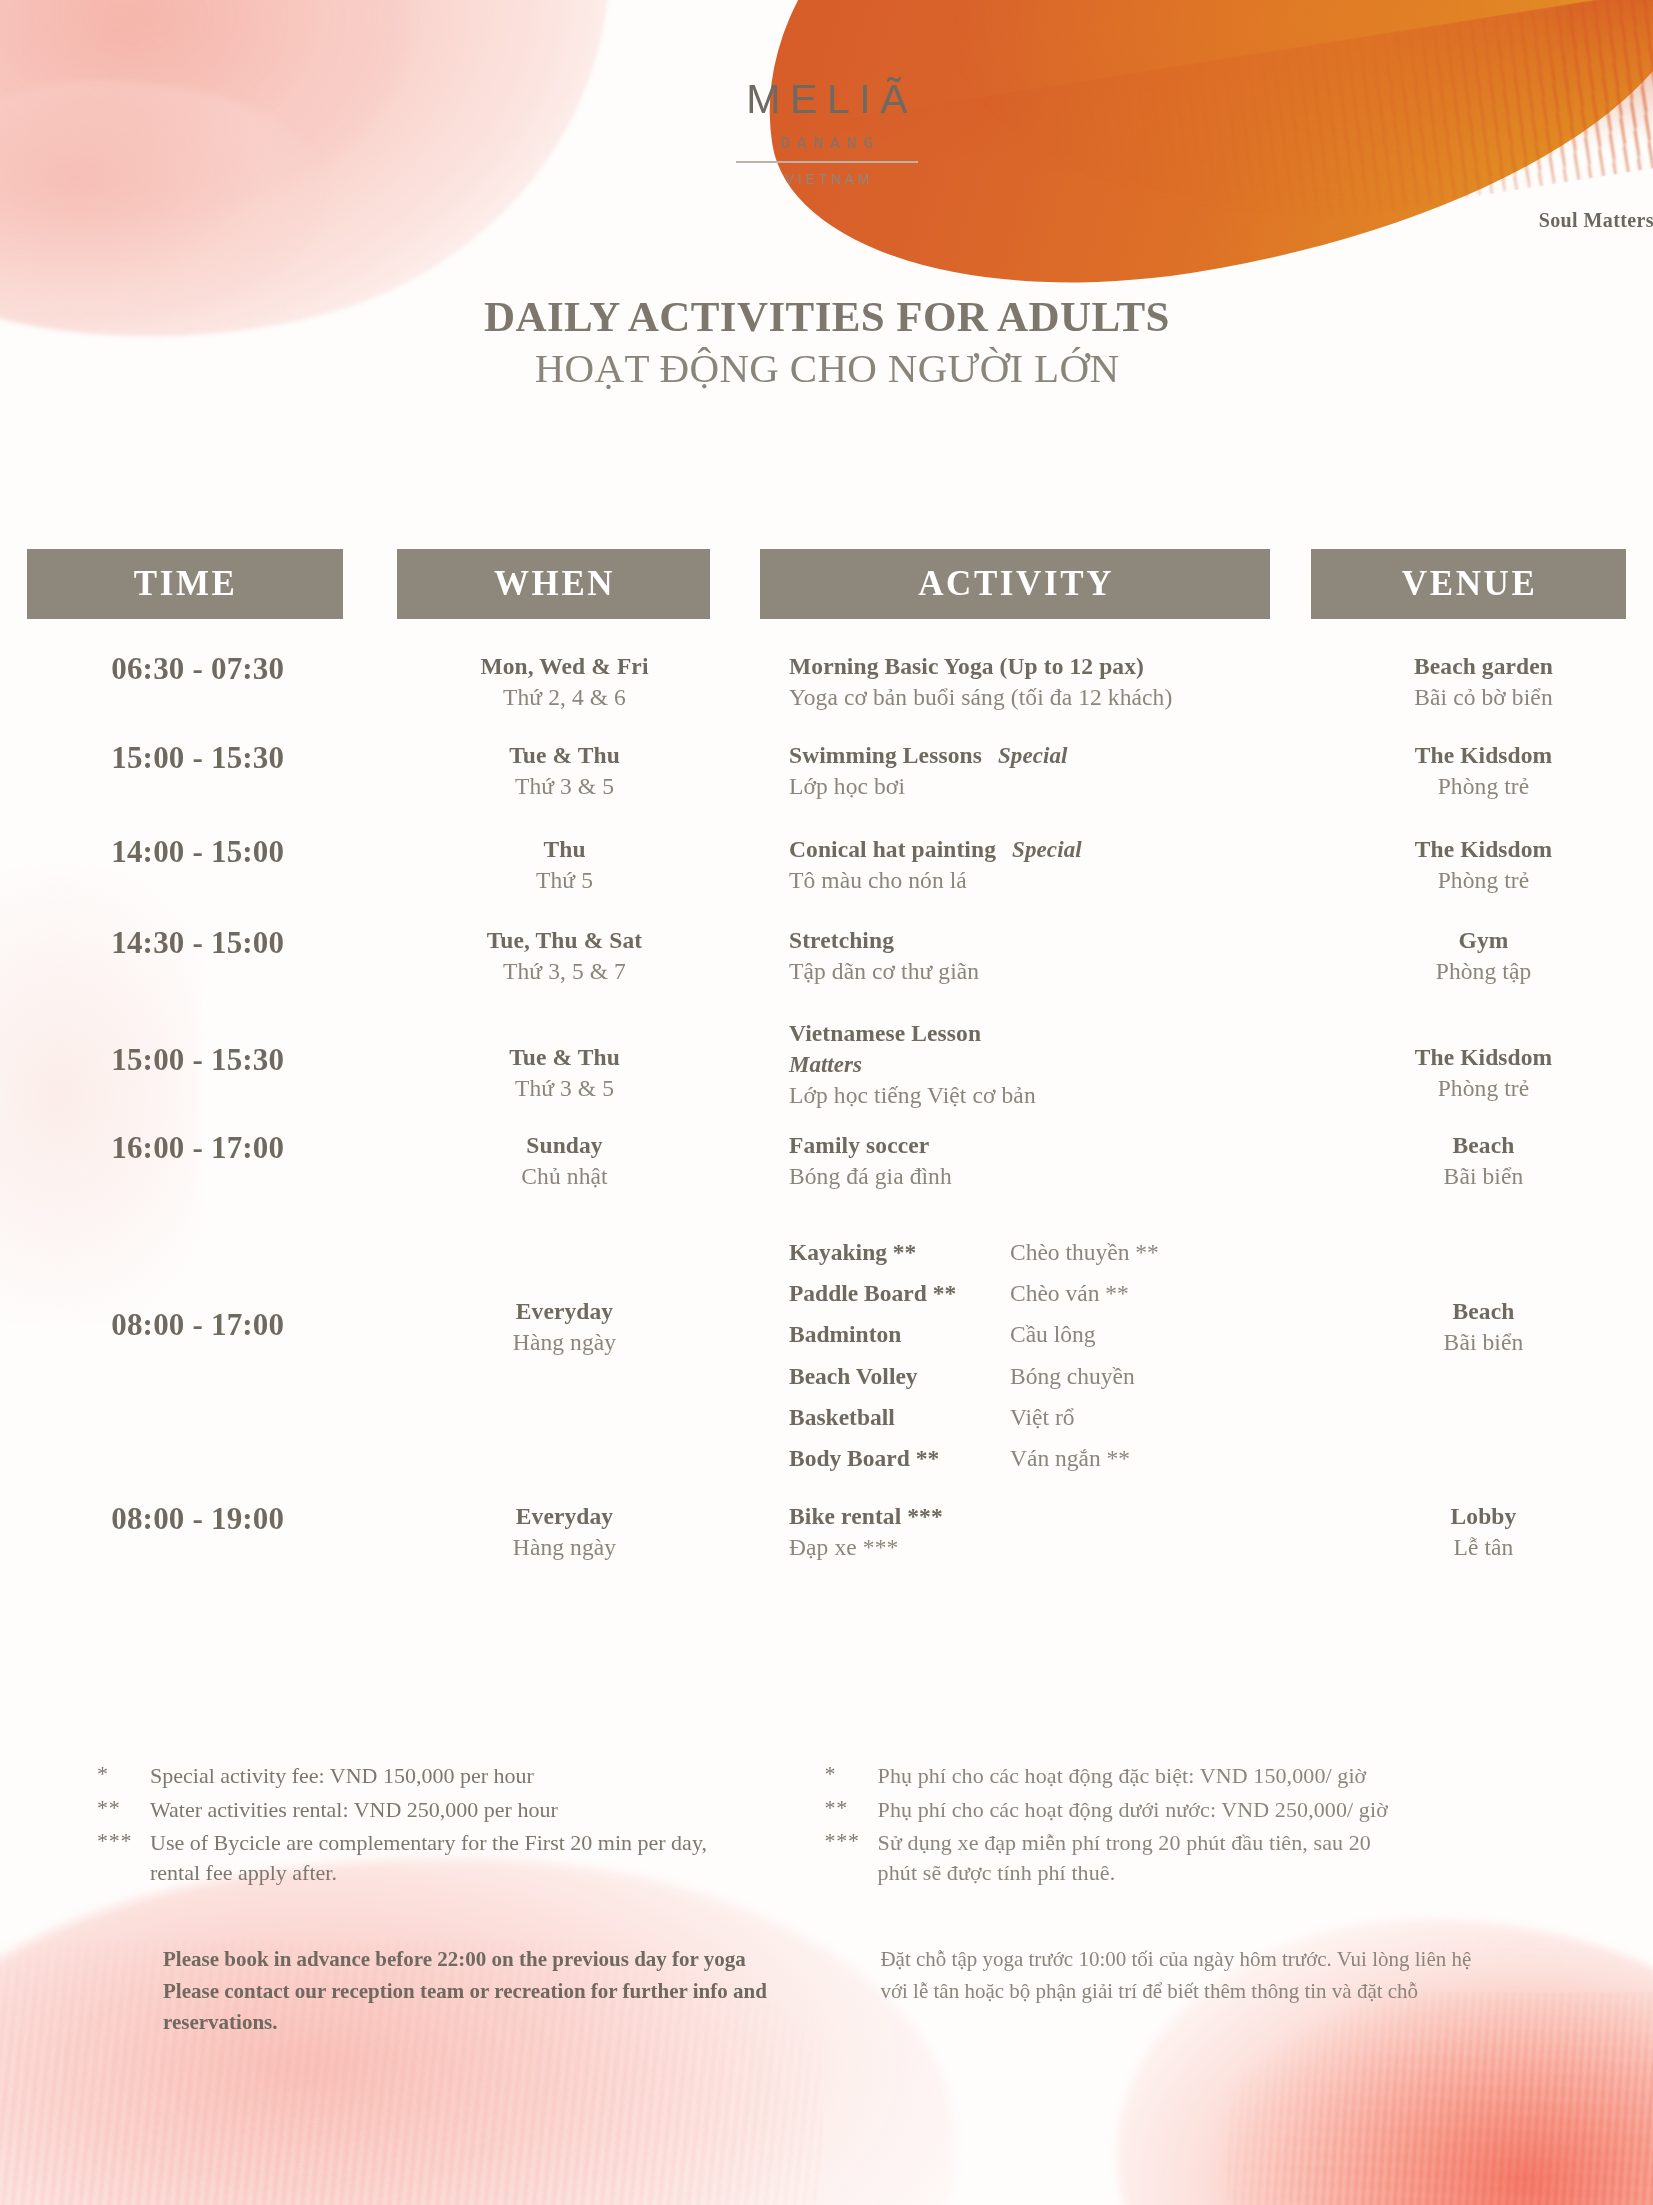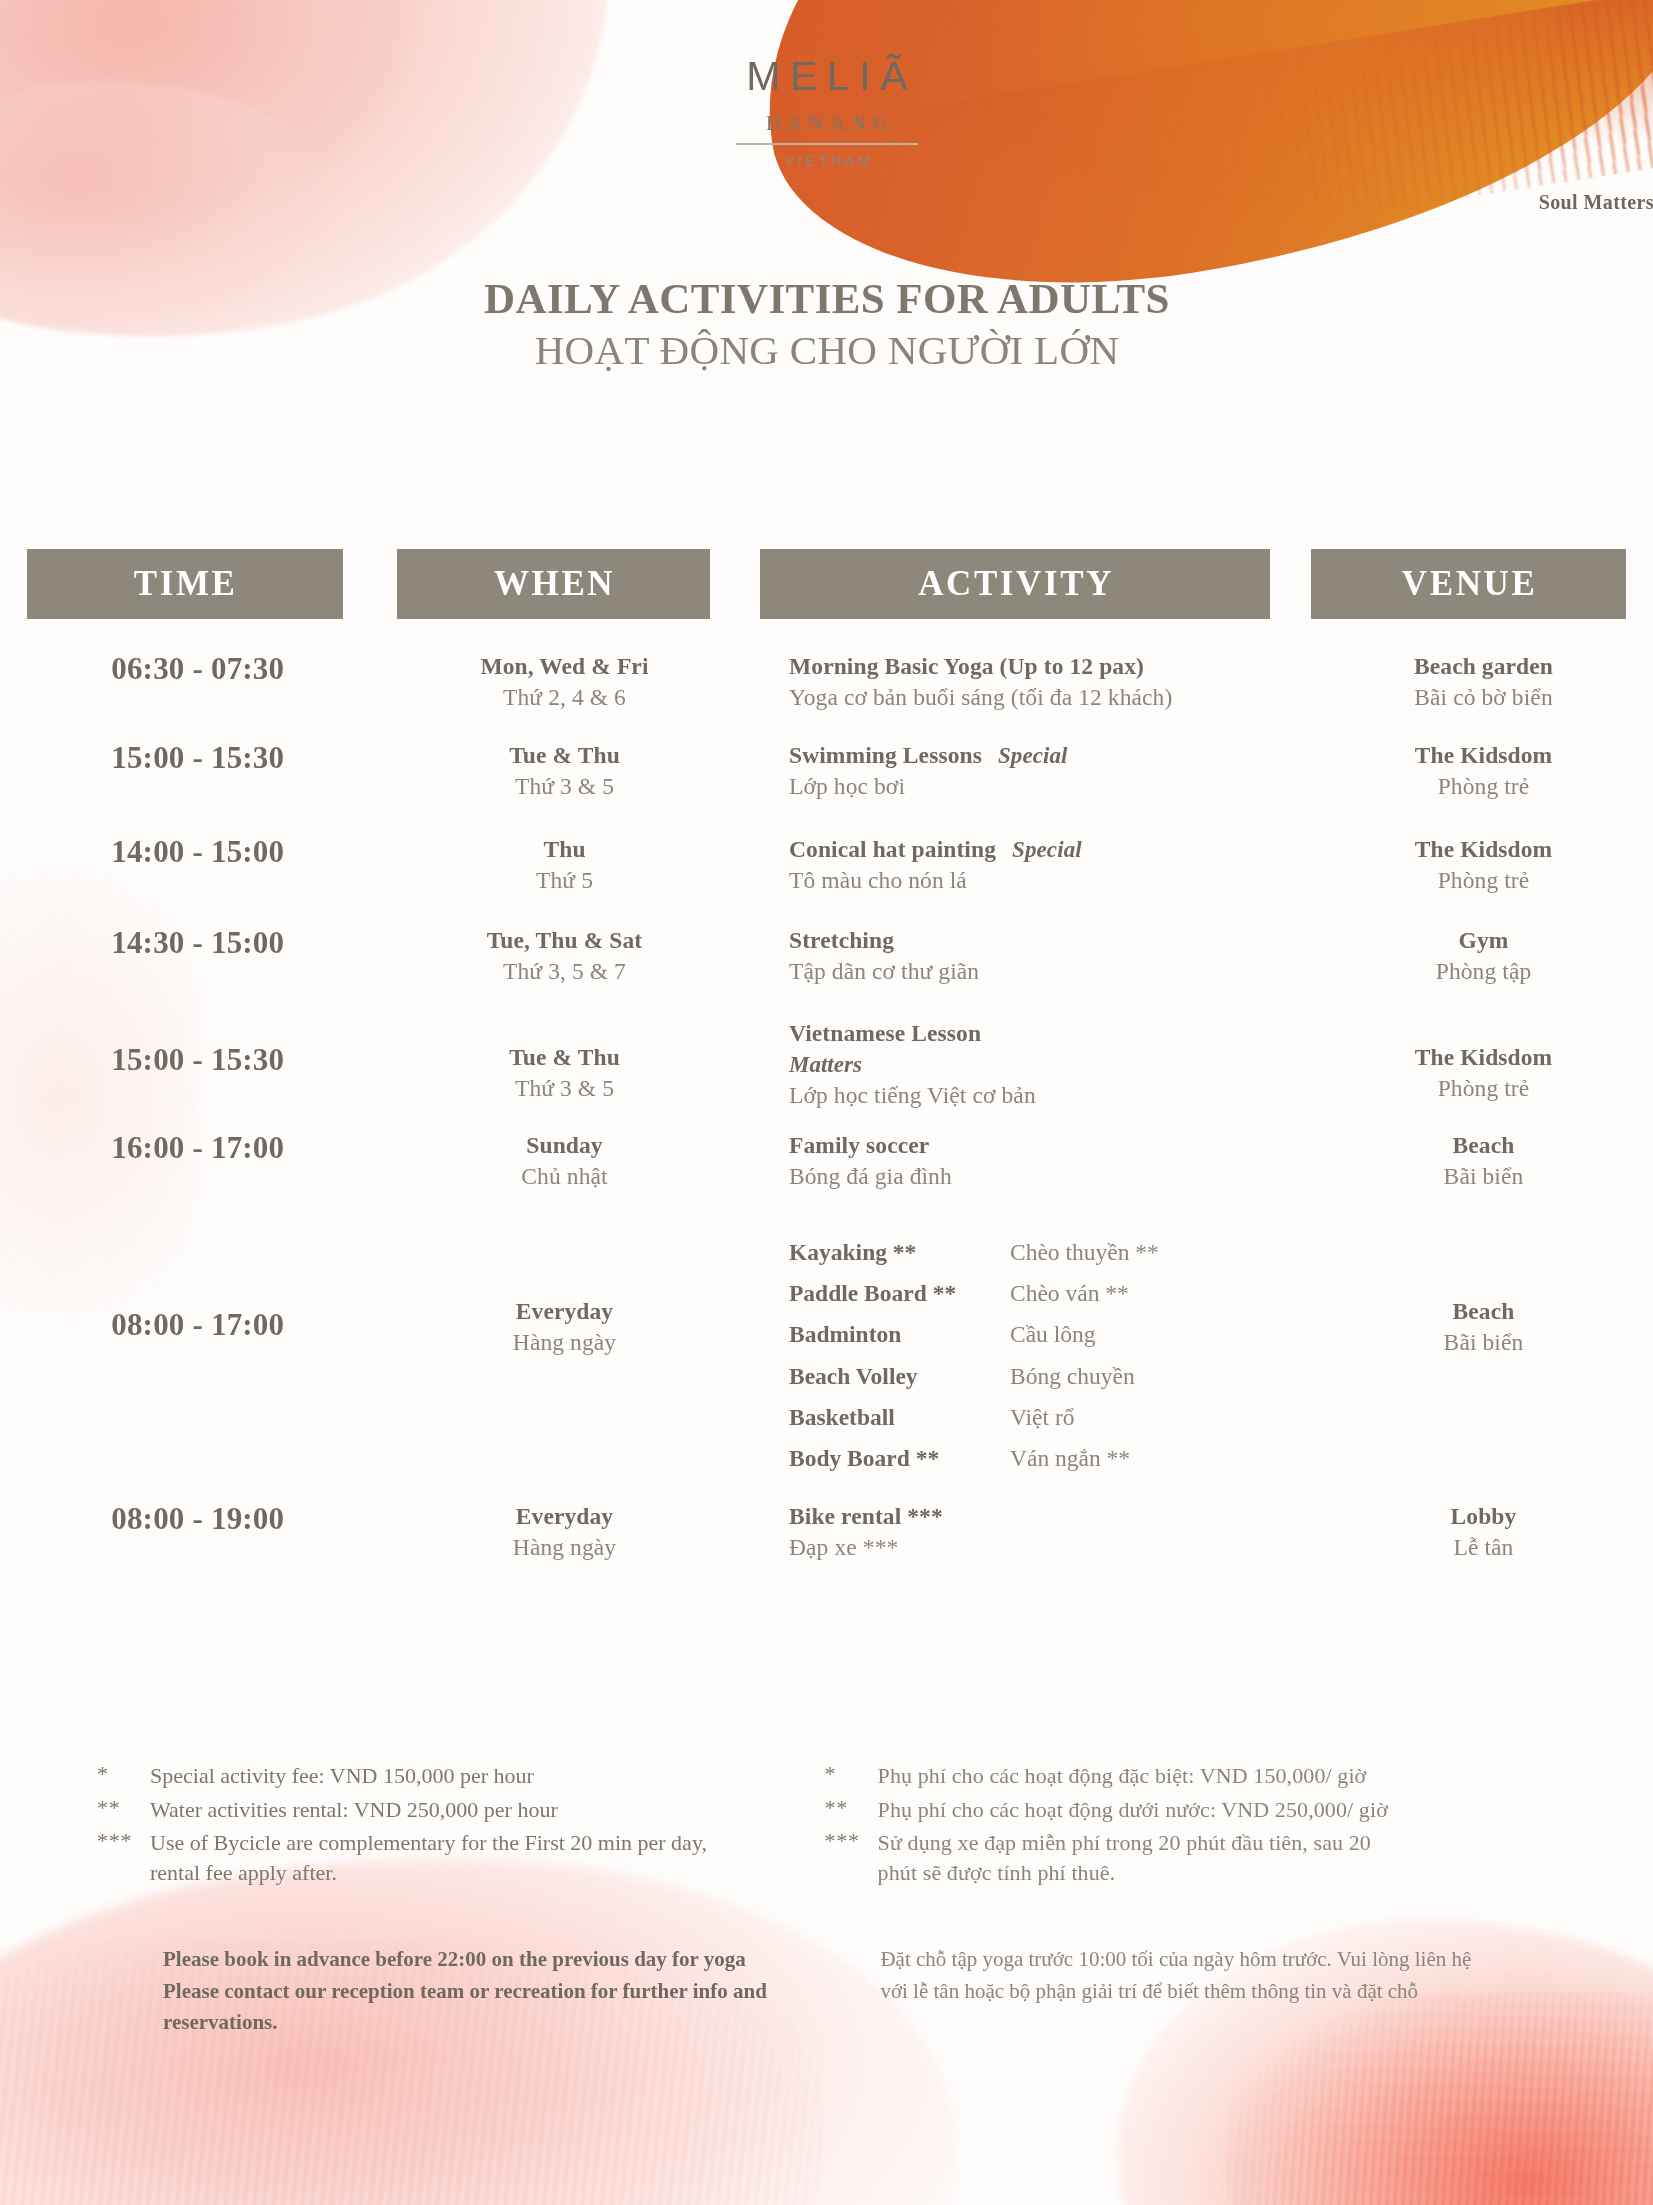--- a/index.html
+++ b/index.html
@@ -114,29 +114,29 @@
     left:-110px;top:867px;width:309px;height:456px;
     background:radial-gradient(ellipse at 55% 50%,
         rgba(250,222,216,.52) 0%, rgba(255,255,255,0) 78%);
     filter:blur(5.9px);
   }
 
   
   .page{position:absolute;inset:0;z-index:5;}
 
   
-  .logo-block{text-align:center;padding-top:56px;}
+  .logo-block{text-align:center;padding-top:79px;}
   .logo-melia{
     font-family:"Liberation Sans", sans-serif;
     font-size:41px;letter-spacing:9.6px;color:#6e6a62;
     font-weight:400;line-height:1;text-indent:9.6px;
   }
   .logo-danang{
-    font-family:Liberation Serif, serif;
-    font-size:20px;letter-spacing:7px;color:#7b766e;
+    font-family:Liberation Mono, monospace;
+    font-size:16px;letter-spacing:7px;color:#7b766e;
     margin-top:14.7px;text-indent:6.6px;
   }
   .logo-rule{
     width:182px;height:1.5px;background:#b9b3a9;
     margin:8.8px auto 8px;
   }
   .logo-vietnam{
     font-family:"Liberation Sans", sans-serif;
     font-size:14px;letter-spacing:3.7px;color:#8d877e;text-indent:3.7px;
   }

